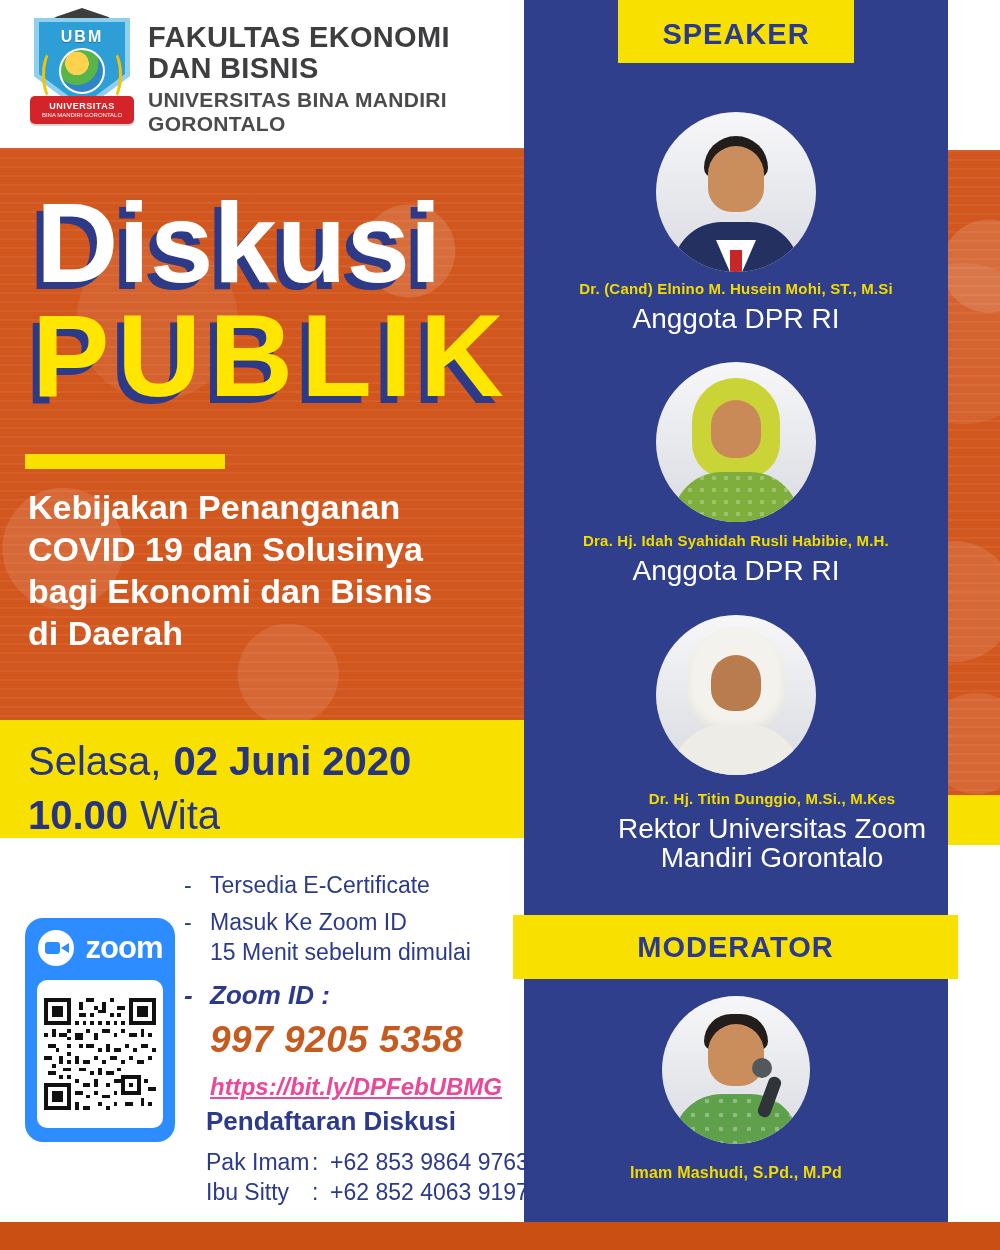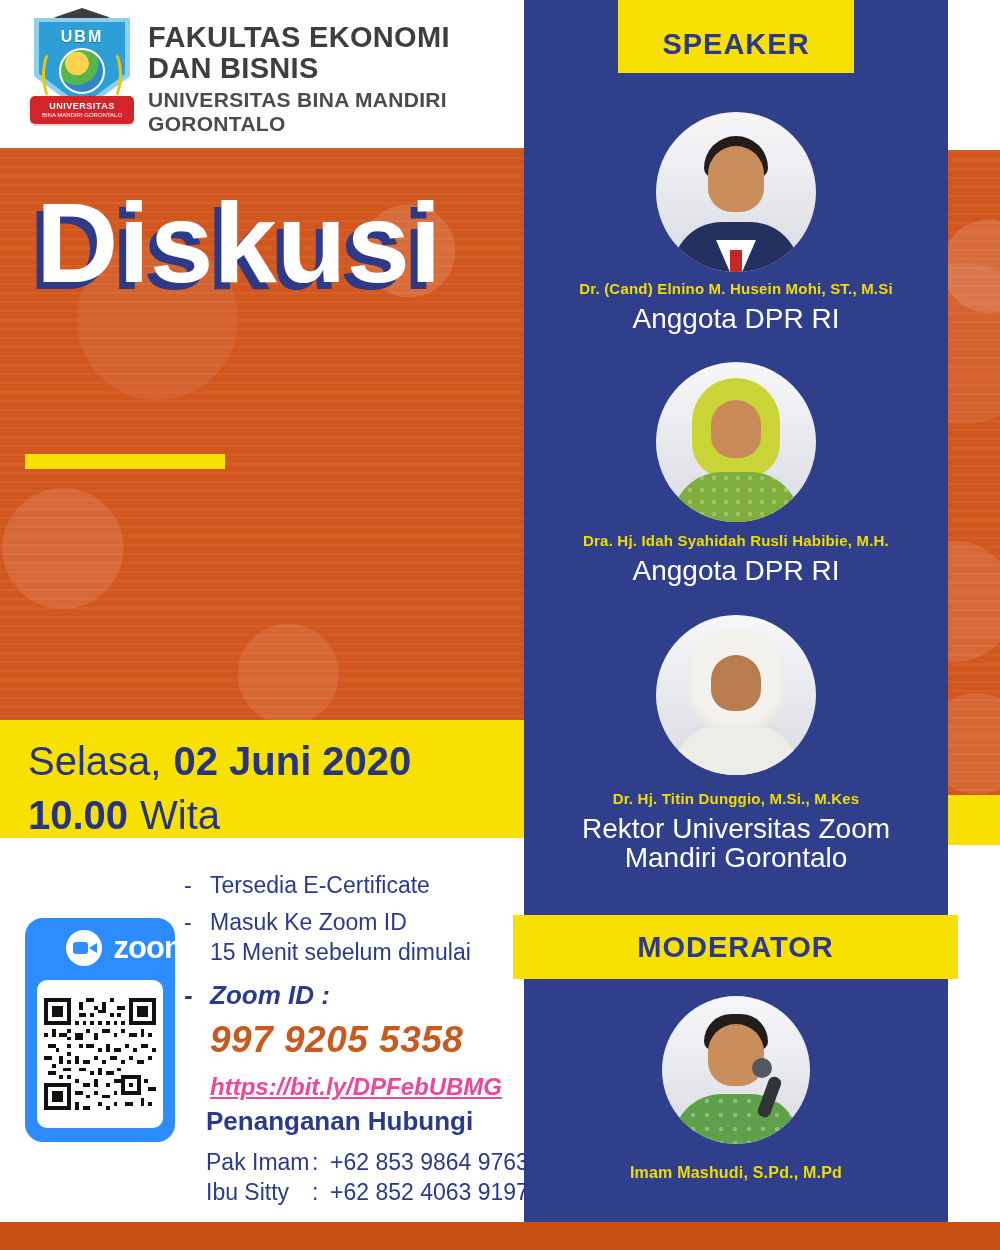--- a/index.html
+++ b/index.html
@@ -73,32 +73,32 @@
   .zalt{margin:12px 0 0 26px;font-size:24px;}
   .zlink{margin:12px 0 0 26px;font-size:24px;font-weight:bold;font-style:italic;color:#ec4899;
          text-decoration:underline;display:inline-block;}
   .reg{left:206px;top:1106px;}
   .reg .rt{font-size:26px;font-weight:bold;margin-bottom:10px;}
   .crow{display:flex;font-size:23px;line-height:30px;}
   .crow .cn{width:106px;} .crow .cc{width:18px;}
 
   
   .zoom-card{left:25px;top:918px;width:150px;height:224px;border-radius:18px;background:#2D8CFF;}
-  .zlogo{position:absolute;left:0;top:12px;width:150px;display:flex;align-items:center;justify-content:center;gap:12px;padding-left:28px;}
+  .zlogo{position:absolute;left:0;top:12px;width:150px;display:flex;align-items:center;justify-content:center;gap:12px;}
   .cam-circle{width:36px;height:36px;border-radius:50%;background:#fff;position:relative;}
   .cam-body{position:absolute;left:7px;top:12px;width:15px;height:12px;border-radius:3px;background:#2D8CFF;}
   .cam-lens{position:absolute;right:5px;top:13px;width:0;height:0;border-top:5px solid transparent;
             border-bottom:5px solid transparent;border-right:8px solid #2D8CFF;}
   .zoom-word{color:#fff;font-size:31px;font-weight:bold;letter-spacing:-1px;}
   .qr-box{position:absolute;left:12px;top:62px;width:126px;height:148px;background:#fff;border-radius:10px;
           display:flex;align-items:center;justify-content:center;}
 
   
   .badge{background:#F8E000;color:#2B3A8C;font-weight:bold;display:flex;align-items:center;justify-content:center;}
-  .speaker-badge{left:618px;top:0;width:236px;height:73px;font-size:29px;letter-spacing:1px;
+  .speaker-badge{left:618px;top:0;width:236px;height:63px;font-size:29px;letter-spacing:1px;
                  align-items:flex-end;padding-bottom:12px;box-sizing:border-box;}
   .moderator-band{left:513px;top:915px;width:445px;height:64px;font-size:29px;letter-spacing:1px;}
   .sp-text{left:524px;width:424px;text-align:center;}
   .sp-name{font-size:15px;font-weight:bold;color:#F2DB00;letter-spacing:.2px;}
   .sp-role{font-size:28px;color:#ffffff;line-height:29px;margin:7px auto 0;max-width:400px;text-align:center;}
 
   
   .photo{position:absolute;width:160px;height:160px;border-radius:50%;overflow:hidden;
          background:linear-gradient(#f7f7f9,#d9dbe1);}
   .photo>div{position:absolute;}
@@ -154,21 +154,28 @@
     </div>
   </div>
   <div class="abs hdr-text">
     <div class="f">FAKULTAS EKONOMI</div>
     <div class="f">DAN BISNIS</div>
     <div class="u first">UNIVERSITAS BINA MANDIRI</div>
     <div class="u">GORONTALO</div>
   </div>
 
   <div class="abs title1">Diskusi</div>
+  <div class="abs title2">PUBLIK</div>
   <div class="abs mini-bar"></div>
+  <div class="abs topic">
+    <div>Kebijakan Penanganan</div>
+    <div>COVID 19 dan Solusinya</div>
+    <div>bagi Ekonomi dan Bisnis</div>
+    <div>di Daerah</div>
+  </div>
 
   <div class="abs sched">
     <div><span class="sp">Selasa,</span><span class="b">02 Juni 2020</span></div>
     <div><span class="b">10.00</span><span class="sl">Wita</span></div>
   </div>
 
   <div class="abs bullets navy">
     <div class="brow">
       <span class="dash">-</span>
       <span>Tersedia E-Certificate</span>
@@ -305,21 +312,21 @@
   <div class="abs zoomblock navy">
     <div class="zrow">
       <span class="dash">-</span>
       <span>Zoom ID :</span>
     </div>
     <div class="znum">997 9205 5358</div>
     <a class="zlink">https://bit.ly/DPFebUBMG</a>
   </div>
 
   <div class="abs reg navy">
-    <div class="rt">Penanganan Hubungi</div>
+    <div class="rt">Pendaftaran Diskusi</div>
     <div class="crow">
       <span class="cn">Pak Imam</span>
       <span class="cc">:</span>
       <span>+62 853 9864 9763</span>
     </div>
     <div class="crow">
       <span class="cn">Ibu Sitty</span>
       <span class="cc">:</span>
       <span>+62 852 4063 9197</span>
     </div>
@@ -347,21 +354,21 @@
   <div class="abs sp-text" style="top:532px;">
     <div class="sp-name">Dra. Hj. Idah Syahidah Rusli Habibie, M.H.</div>
     <div class="sp-role">Anggota DPR RI</div>
   </div>
 
   <div class="photo" style="left:656px;top:615px;">
     <div class="hijabw"></div>
     <div class="face s3f"></div>
     <div class="body robe"></div>
   </div>
-  <div class="abs sp-text" style="top:790px;">
+  <div class="abs sp-text" style="top:790px;margin-left:36px;">
     <div class="sp-name">Dr. Hj. Titin Dunggio, M.Si., M.Kes</div>
     <div class="sp-role">Rektor Universitas Zoom Mandiri Gorontalo</div>
   </div>
 
   <div class="abs badge moderator-band">MODERATOR</div>
   <div class="photo mod" style="left:662px;top:996px;">
     <div class="hairm" style="top:18px;height:36px;"></div>
     <div class="face" style="top:28px;height:62px;"></div>
     <div class="body batik"></div>
     <div class="michead"></div>

